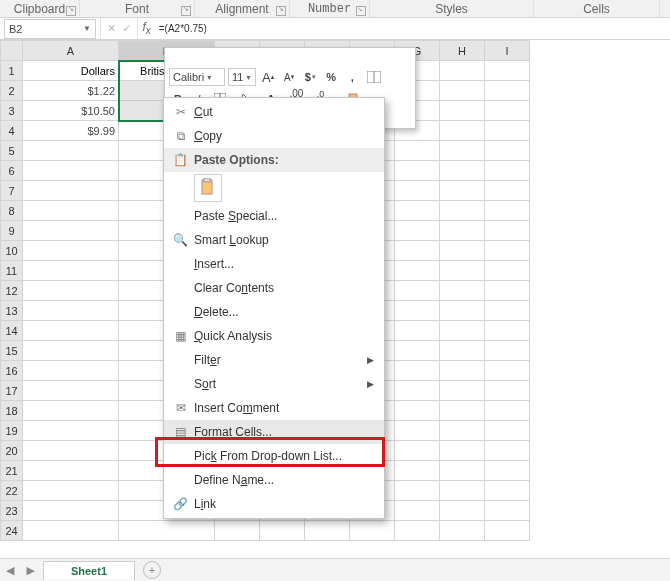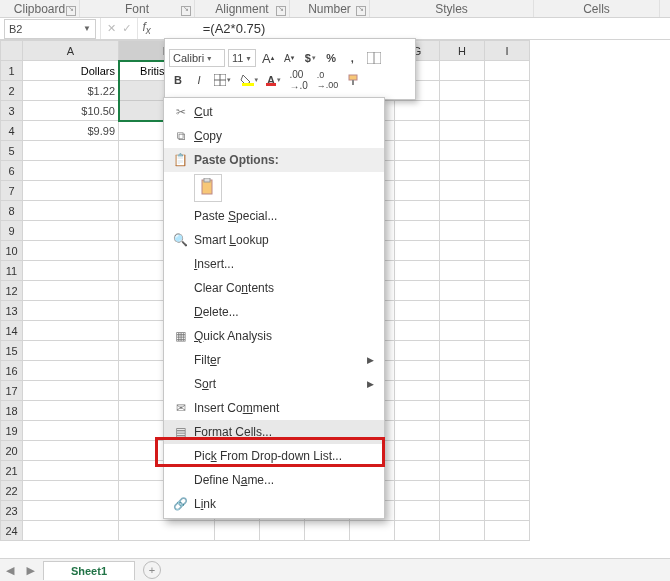--- a/index.html
+++ b/index.html
@@ -10,42 +10,42 @@
   .ribbon-group { display: flex; align-items: center; justify-content: center; border-right: 1px solid #e0e0e0; height: 100%; position: relative; }
   .rg-dialog { position: absolute; right: 3px; bottom: 1px; width: 10px; height: 10px; border: 1px solid #aaa; }
   .rg-dialog::after { content: "↘"; font-size: 7px; position: absolute; left: 1px; top: -2px; color: #888; }
 
   
   .fbar-row { display: flex; align-items: center; height: 22px; border-bottom: 1px solid #d4d4d4; background: #fff; }
   .name-box { width: 92px; height: 20px; border: 1px solid #cfcfcf; margin: 0 4px; display: flex; align-items: center; padding: 0 4px; font-size: 11px; }
   .name-box .dd { margin-left: auto; font-size: 8px; color: #666; }
   .fbar-btns { display: flex; align-items: center; gap: 6px; padding: 0 6px; color: #777; border-left: 1px solid #e4e4e4; border-right: 1px solid #e4e4e4; height: 100%; }
   .fx { font-style: italic; font-size: 12px; color: #666; padding: 0 4px; }
-  .formula-input { flex: 1; padding: 0 4px; font-size: 13px; color: #333; margin-left: 44px; }
+  .formula-input { flex: 1; padding: 0 4px; font-size: 10px; color: #333; }
 
   
   .grid-wrap { position: relative; }
   .grid { border-collapse: collapse; table-layout: fixed; }
   .grid th, .grid td { border: 1px solid #d4d4d4; font-size: 11px; font-weight: normal; }
   .grid thead th { background: #e6e6e6; text-align: center; height: 20px; color: #333; }
   .grid tbody th { background: #e6e6e6; text-align: center; width: 22px; height: 20px; color: #333; }
   .grid td { height: 20px; padding: 0 3px; background: #fff; text-align: right; }
   .corner { background: #e6e6e6; width: 22px; }
   .colA, .colB { width: 96px; }
   .colN { width: 45px; }
   .hdr-cell { text-align: left; font-weight: bold; color: #000; }
   .cur { text-align: right; }
   .row-sel th { background: #cfcfcf; }
   .col-sel { background: #cfcfcf !important; }
   
   .sel-border { position: absolute; border: 2px solid #1b7f44; pointer-events: none; }
   .sel-fill { position: absolute; background: rgba(180,180,180,0.35); pointer-events: none; }
 
   
-  .mini-toolbar { position: absolute; left: 164px; top: 38px; width: 252px; background: #fff; border: 1px solid #c6c6c6; box-shadow: 2px 3px 6px rgba(0,0,0,.25); padding: 8px 4px; z-index: 5; }
+  .mini-toolbar { position: absolute; left: 164px; top: 47px; width: 252px; background: #fff; border: 1px solid #c6c6c6; box-shadow: 2px 3px 6px rgba(0,0,0,.25); padding: 18px 4px; z-index: 5; }
   .mini-row { display: flex; align-items: center; gap: 3px; height: 22px; }
   .mini-btn { min-width: 18px; height: 18px; display: inline-flex; align-items: center; justify-content: center; font-size: 11px; color: #444; border: 1px solid transparent; padding: 0 2px; }
   .mini-btn svg { display: block; }
   .mini-sel { border: 1px solid #ccc; height: 18px; padding: 0 3px; display: inline-flex; align-items: center; font-size: 11px; }
   .mini-sel .dd { font-size: 8px; margin-left: 3px; color: #666; }
   .dd-tiny { font-size: 7px; color: #666; margin-left: 1px; }
 
   
   .ctx { position: absolute; left: 163px; top: 97px; width: 222px; background: #fff; border: 1px solid #c6c6c6; box-shadow: 3px 4px 8px rgba(0,0,0,.3); z-index: 6; padding: 2px 0; }
   .ctx-item { display: flex; align-items: center; height: 24px; padding: 0 10px 0 4px; font-size: 12px; color: #333; }
@@ -74,21 +74,21 @@
       <span class="rg-dialog"></span>
     </div>
     <div class="ribbon-group" style="width: 115px;">
       <span>Font</span>
       <span class="rg-dialog"></span>
     </div>
     <div class="ribbon-group" style="width: 95px;">
       <span>Alignment</span>
       <span class="rg-dialog"></span>
     </div>
-    <div class="ribbon-group" style="width: 80px;">
+    <div class="ribbon-group" style="width: 80px; font-family: Liberation Mono, monospace;">
       <span>Number</span>
       <span class="rg-dialog"></span>
     </div>
     <div class="ribbon-group" style="width: 164px;">
       <span>Styles</span>
     </div>
     <div class="ribbon-group" style="width: 126px;">
       <span>Cells</span>
     </div>
   </div>

